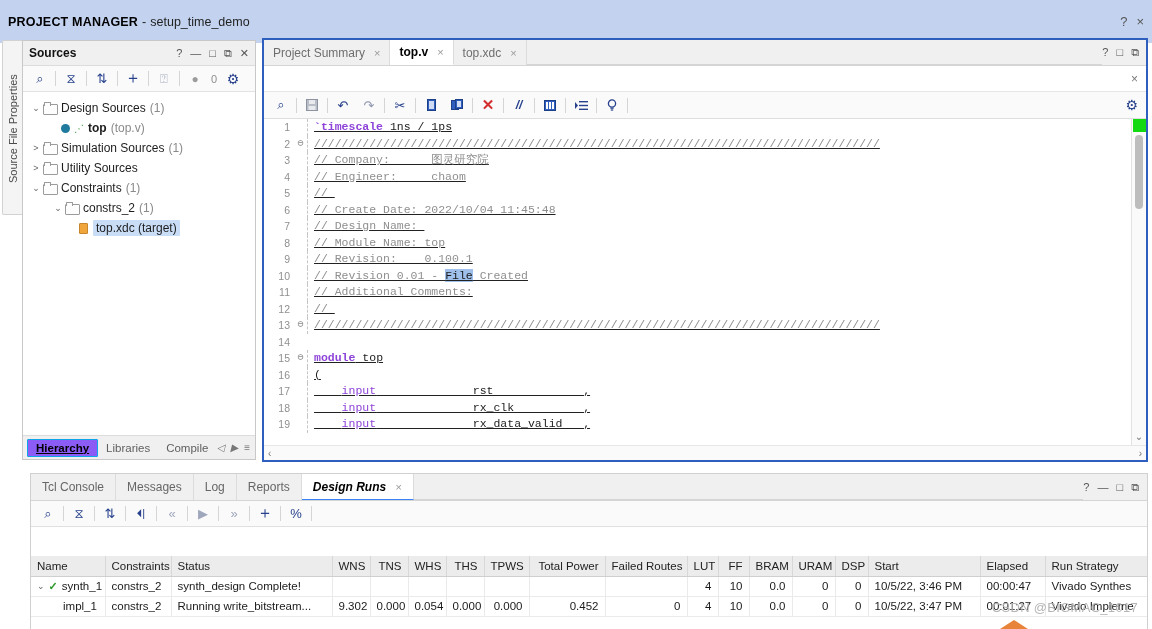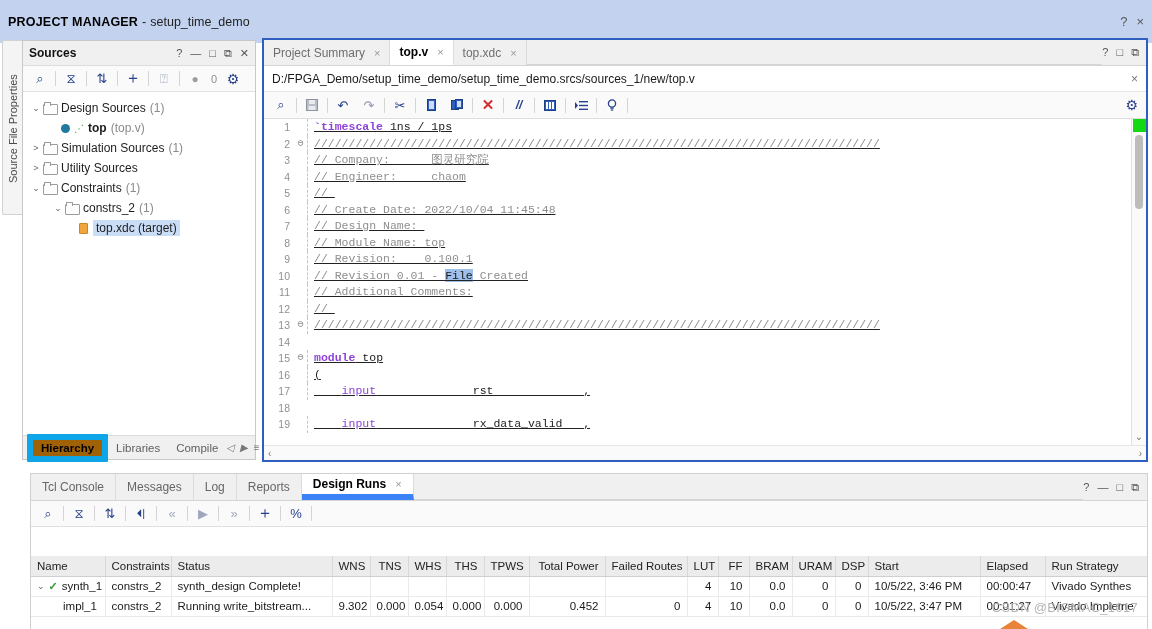--- a/index.html
+++ b/index.html
@@ -87,21 +87,21 @@
   .xdc-ico {
     display: inline-block; width: 9px; height: 11px; margin-right: 5px;
     background: #f0a63c; border: 1px solid #c8862c; border-radius: 1px;
   }
 
   .src-bottom-tabs {
     height: 24px; display: flex; align-items: center; border-top: 1px solid #dcdcdc;
     background: #f0f0f0; padding-left: 4px; font-size: 11.5px;
   }
   .sb-tab { padding: 2px 8px; color: #606060; }
-  .sb-tab.on { background: #a16207; border: 6px solid #0ea5e9; color: #000; font-weight: bold; border-radius:1px; }
+  .sb-tab.on { background: #8b5cf6; border: 1px solid #0ea5e9; color: #000; font-weight: bold; border-radius:1px;text-decoration:underline; }
   .sb-nav { margin-left: auto; display: flex; gap: 6px; color: #777; padding-right: 5px; font-size: 10px; }
 
   
   .editor {
     position: absolute; left: 262px; top: 38px; width: 886px; height: 424px;
     border: 2px solid #2e5fbf; background: #84cc16;
     display: flex; flex-direction: column;
   }
   .ed-tabs { height: 26px; display: flex; align-items: stretch; background: #f0f0f0; border-bottom: 1px solid #d5d5d5; }
   .ed-tab {
@@ -155,21 +155,21 @@
   }
 
   
   .bottom {
     position: absolute; left: 30px; top: 473px; width: 1118px; height: 188px;
     background: #fff; border: 1px solid #d0d0d0; display: flex; flex-direction: column;
   }
   .bt-tabs { height: 27px; display: flex; align-items: stretch; background: #f0f0f0; border-bottom: 1px solid #d5d5d5; }
   .bt-tab { display: flex; align-items: center; gap: 9px; padding: 0 11px; font-size: 12px; color: #666;
             border-right: 1px solid #dcdcdc; }
-  .bt-tab.on { background: #fff; color: #000; font-weight: bold; border-bottom: 6px solid #3b82f6; }
+  .bt-tab.on { background: #fff; color: #000; font-weight: bold; border-bottom: 1px solid #3b82f6; font-style: italic; }
   .bt-tab .x { color: #999; font-size: 11px; font-weight: normal; }
   .bt-tabs .filler { flex: 1; border-bottom: 1px solid #d5d5d5; }
   .bt-tabs .hdr-btns { padding-right: 8px; }
 
   .bt-toolbar { height: 26px; display: flex; align-items: center; background: #fafafa;
                 border-bottom: 1px solid #e0e0e0; padding-left: 4px; }
   .tb-ico.dim { color: #9fa7bd; }
 
   table.runs { border-collapse: collapse; width: 100%; table-layout: fixed; font-size: 11.5px; }
   table.runs th {
@@ -330,21 +330,20 @@
       </div>
       <div class="filler"></div>
       <span class="hdr-btns">
         <i>?</i>
         <i>□</i>
         <i>⧉</i>
       </span>
     </div>
 
     <div class="ed-path">
-      <span>D:/FPGA_Demo/setup_time_demo/setup_time_demo.srcs/sources_1/new/top.v</span>
       <span class="x">×</span>
     </div>
 
     <div class="ed-toolbar">
       <div class="tb-ico">⌕</div>
       <div class="tb-sep"></div>
       <div class="tb-ico">
         <svg width="12" height="12" viewBox="0 0 12 12">
             <rect x="0.5" y="0.5" width="11" height="11" fill="#b9bdc7" stroke="#8d93a1"></rect>
             <rect x="3" y="1" width="6" height="4" fill="#e9eaee"></rect>
@@ -418,21 +417,21 @@
           <div class="cline"><span class="gutter">8</span><span class="fold"></span><span class="ctext dashline"><span class="c-cmt">// Module Name: top</span></span></div>
           <div class="cline"><span class="gutter">9</span><span class="fold"></span><span class="ctext dashline"><span class="c-cmt">// Revision:    0.100.1</span></span></div>
           <div class="cline"><span class="gutter">10</span><span class="fold"></span><span class="ctext dashline"><span class="c-cmt">// Revision 0.01 - </span><span class="c-hl">File</span><span class="c-cmt"> Created</span></span></div>
           <div class="cline"><span class="gutter">11</span><span class="fold"></span><span class="ctext dashline"><span class="c-cmt">// Additional Comments:</span></span></div>
           <div class="cline"><span class="gutter">12</span><span class="fold"></span><span class="ctext dashline"><span class="c-cmt">// </span></span></div>
           <div class="cline"><span class="gutter">13</span><span class="fold">⊖</span><span class="ctext dashline"><span class="c-cmt">//////////////////////////////////////////////////////////////////////////////////</span></span></div>
           <div class="cline"><span class="gutter">14</span><span class="fold"></span><span class="ctext dashline"><span class=""></span></span></div>
           <div class="cline"><span class="gutter">15</span><span class="fold">⊖</span><span class="ctext dashline"><span class="c-kw">module</span><span class=""> top</span></span></div>
           <div class="cline"><span class="gutter">16</span><span class="fold"></span><span class="ctext dashline"><span class="">(</span></span></div>
           <div class="cline"><span class="gutter">17</span><span class="fold"></span><span class="ctext dashline"><span class="">    </span><span class="c-kw2">input</span><span class="">              rst             ,</span></span></div>
-          <div class="cline"><span class="gutter">18</span><span class="fold"></span></div>
+          <div class="cline"><span class="gutter">18</span><span class="fold"></span><span class="ctext dashline"><span class="">    </span><span class="c-kw2">input</span><span class="">              rx_clk          ,</span></span></div>
           <div class="cline"><span class="gutter">19</span><span class="fold"></span><span class="ctext dashline"><span class="">    </span><span class="c-kw2">input</span><span class="">              rx_data_valid   ,</span></span></div>
         </div>
       <div class="vscroll">
         <div class="greenmark"></div>
         <div class="arw">⌃</div>
         <div class="thumb"></div>
         <div class="arw bot">⌄</div>
       </div>
     </div>
     <div class="hscroll-ed">

